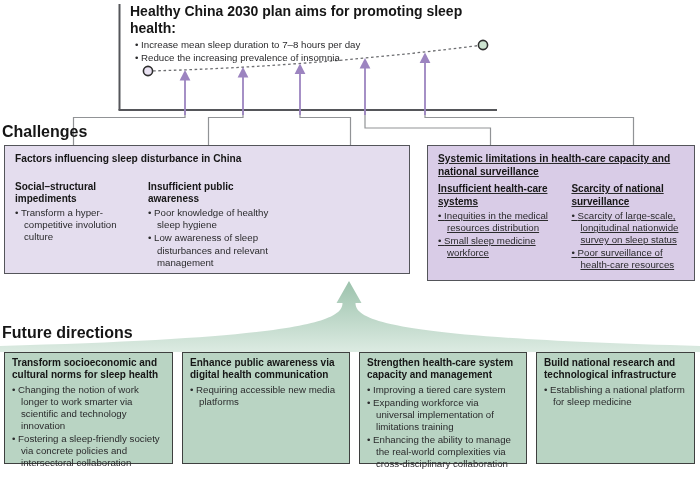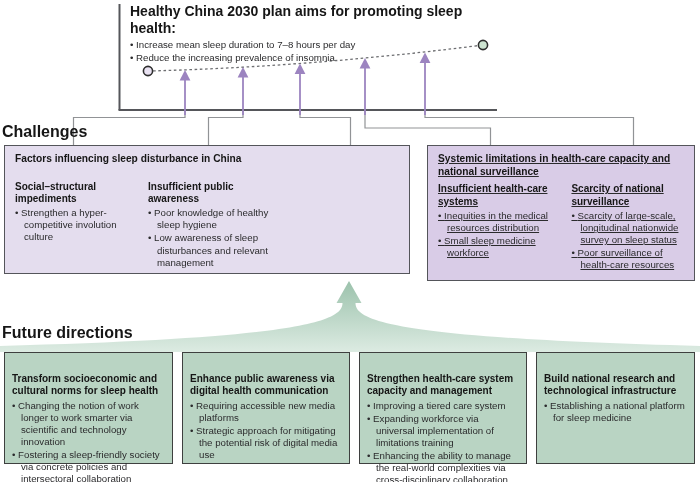--- a/index.html
+++ b/index.html
@@ -17,26 +17,26 @@
     padding:7px 10px;
   }
   .pbox-left{left:4px;top:145px;width:406px;height:129px;background:var(--box-purple-left);}
   .pbox-right{left:427px;top:145px;width:268px;height:136px;background:var(--box-purple-right);text-decoration:underline;}
   .pbox-title{font-weight:700;color:#161616;font-size:10.2px;margin-bottom:15px;}
   .pbox-right .pbox-title{margin-bottom:5px;}
   .cols{display:flex;gap:11px;}
   .col-head{font-weight:700;color:#161616;font-size:10px;margin-bottom:2px;}
   .gbox{
     position:absolute;top:352px;height:112px;background:var(--box-green);
-    border:1.5px solid var(--green-border);box-sizing:border-box;padding:20px 7px;
+    border:1.5px solid var(--green-border);box-sizing:border-box;padding:4px 7px;
   }
   .gbox-title{font-weight:700;color:#161616;font-size:10px;margin-bottom:2px;}
   .plan{left:130px;top:3px;width:370px;}
   .plan-title{font-weight:700;color:#161616;font-size:14px;}
-  .plan .bullet{}
+  .plan .bullet{margin-left:5px;}
 </style>
 </head>
 <body>
 
 <div class="fig">
 
   <svg width="700" height="482" viewBox="0 0 700 482">
     <defs>
       <linearGradient id="funnelGrad" x1="0" y1="0" x2="0" y2="1">
         <stop offset="0" style="stop-color:var(--funnel-top)"></stop>
@@ -91,21 +91,21 @@
     <div class="bullet">Reduce the increasing prevalence of insomnia</div>
   </div>
 
   <div class="abs section-label" style="left:2px;top:122px;">Challenges</div>
 
   <div class="pbox pbox-left">
     <div class="pbox-title">Factors influencing sleep disturbance in China</div>
     <div class="cols">
       <div class="col" style="width:122px">
         <div class="col-head">Social–structural impediments</div>
-        <div class="bullet">Strengthen a hyper-competitive involution culture</div>
+        <div class="bullet">Transform a hyper-competitive involution culture</div>
       </div>
       <div class="col" style="width:138px">
         <div class="col-head">Insufficient public awareness</div>
         <div class="bullet">Poor knowledge of healthy sleep hygiene</div>
         <div class="bullet">Low awareness of sleep disturbances and relevant management</div>
       </div>
     </div>
   </div>
 
   <div class="pbox pbox-right">
@@ -127,21 +127,20 @@
   <div class="abs section-label" style="left:2px;top:323px;">Future directions</div>
 
   <div class="gbox" style="left:4px;width:169px;">
     <div class="gbox-title">Transform socioeconomic and cultural norms for sleep health</div>
     <div class="bullet">Changing the notion of work longer to work smarter via scientific and technology innovation</div>
     <div class="bullet">Fostering a sleep-friendly society via concrete policies and intersectoral collaboration</div>
   </div>
   <div class="gbox" style="left:182px;width:168px;">
     <div class="gbox-title">Enhance public awareness via digital health communication</div>
     <div class="bullet">Requiring accessible new media platforms</div>
-    <div class="bullet">Strategic approach for mitigating the potential risk of digital media use</div>
   </div>
   <div class="gbox" style="left:359px;width:168px;">
     <div class="gbox-title">Strengthen health-care system capacity and management</div>
     <div class="bullet">Improving a tiered care system</div>
     <div class="bullet">Expanding workforce via universal implementation of limitations training</div>
     <div class="bullet">Enhancing the ability to manage the real-world complexities via cross-disciplinary collaboration</div>
   </div>
   <div class="gbox" style="left:536px;width:159px;">
     <div class="gbox-title">Build national research and technological infrastructure</div>
     <div class="bullet">Establishing a national platform for sleep medicine</div>

